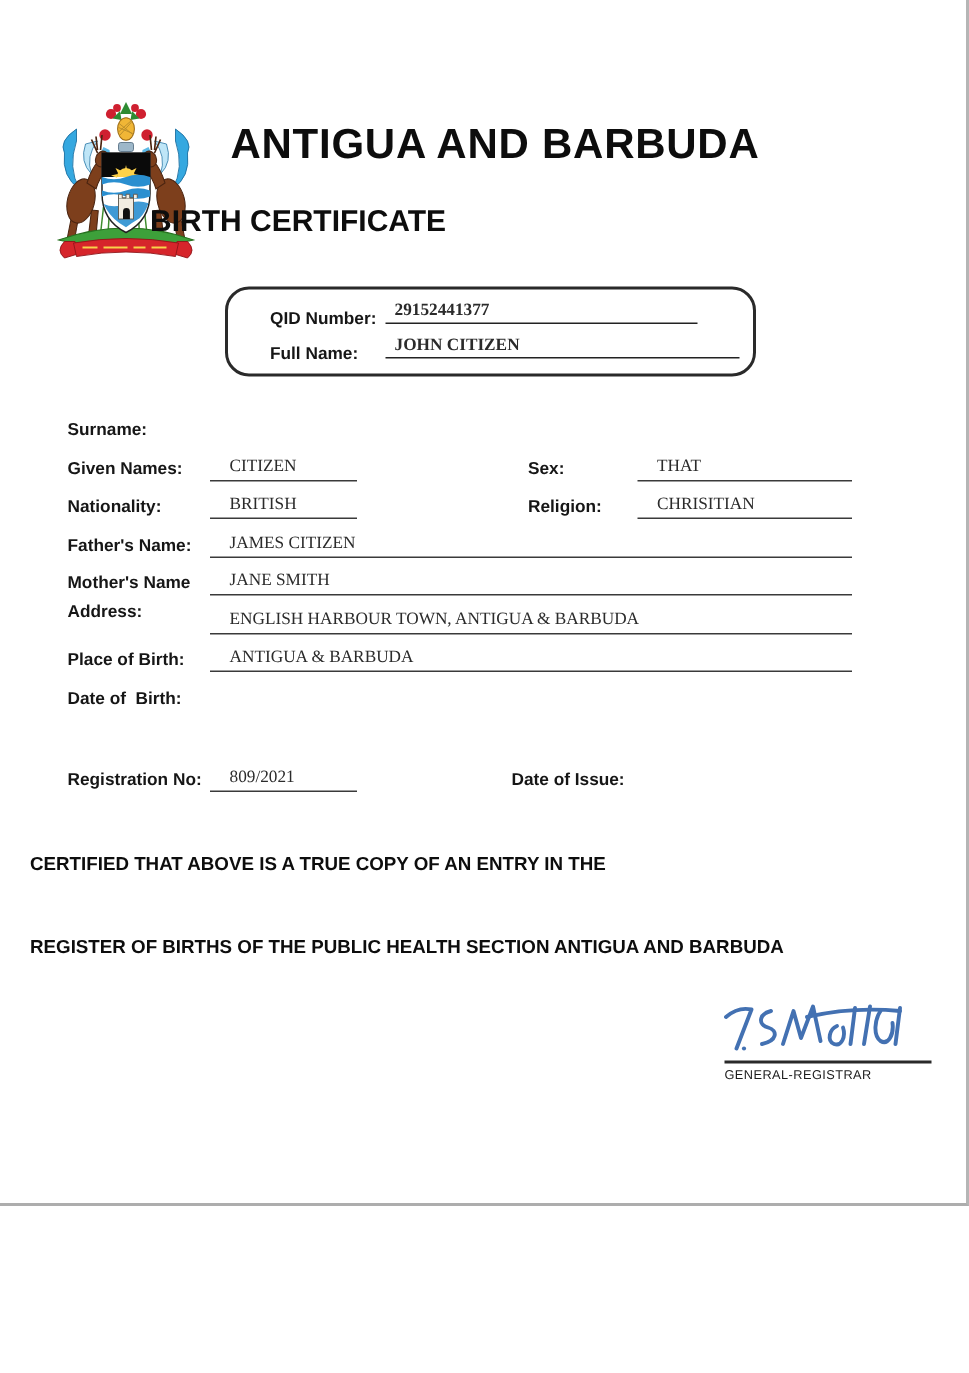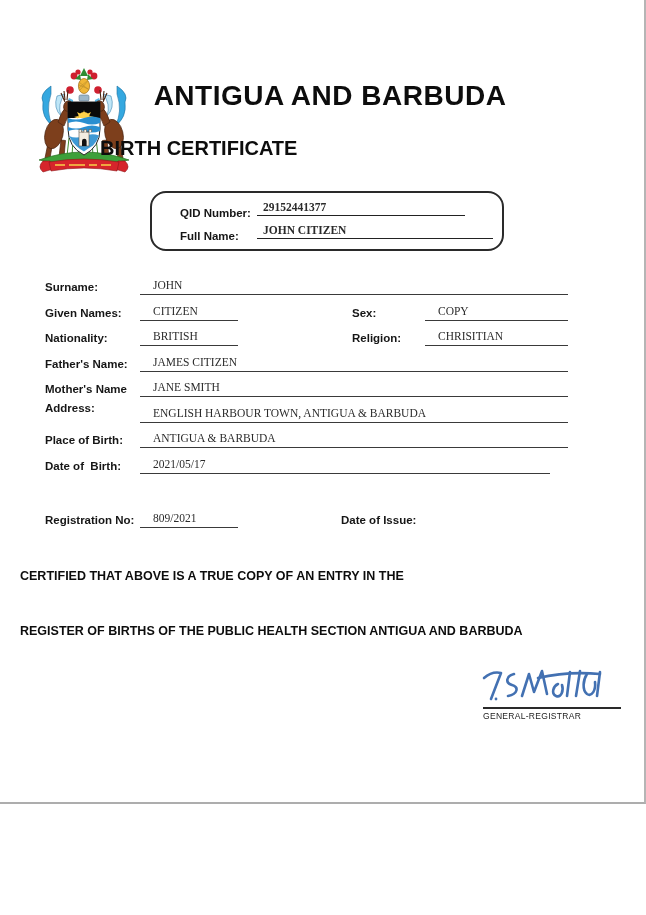--- a/index.html
+++ b/index.html
@@ -120,46 +120,44 @@
       <span class="lbl">QID Number:</span>
     </div>
     <div class="qid-val val" style="left:105px;top:8px;width:202px;">29152441377</div>
     <div class="qid-row" style="top:33px;">
       <span class="lbl">Full Name:</span>
     </div>
     <div class="qid-val val" style="left:105px;top:31px;width:230px;">JOHN CITIZEN</div>
   </div>
 
   <div class="f-lbl lbl" style="left:45px;top:281px;">Surname:</div>
-  <div class="f-val val" style="left:140px;top:279px;width:428px;">JOHN</div>
 
   <div class="f-lbl lbl" style="left:45px;top:307px;">Given Names:</div>
   <div class="f-val val" style="left:140px;top:305px;width:98px;">CITIZEN</div>
   <div class="f-lbl lbl" style="left:352px;top:307px;">Sex:</div>
-  <div class="f-val val" style="left:425px;top:305px;width:143px;">COPY</div>
+  <div class="f-val val" style="left:425px;top:305px;width:143px;">THAT</div>
 
   <div class="f-lbl lbl" style="left:45px;top:332px;">Nationality:</div>
   <div class="f-val val" style="left:140px;top:330px;width:98px;">BRITISH</div>
   <div class="f-lbl lbl" style="left:352px;top:332px;text-align:right;">Religion:</div>
   <div class="f-val val" style="left:425px;top:330px;width:143px;">CHRISITIAN</div>
 
   <div class="f-lbl lbl" style="left:45px;top:358px;">Father's Name:</div>
   <div class="f-val val" style="left:140px;top:356px;width:428px;">JAMES CITIZEN</div>
 
   <div class="f-lbl lbl" style="left:45px;top:383px;">Mother's Name</div>
   <div class="f-val val" style="left:140px;top:381px;width:428px;">JANE SMITH</div>
 
   <div class="f-lbl lbl" style="left:45px;top:402px;">Address:</div>
   <div class="f-val val" style="left:140px;top:407px;width:428px;">ENGLISH HARBOUR TOWN, ANTIGUA &amp; BARBUDA</div>
 
   <div class="f-lbl lbl" style="left:45px;top:434px;">Place of Birth:</div>
   <div class="f-val val" style="left:140px;top:432px;width:428px;">ANTIGUA &amp; BARBUDA</div>
 
   <div class="f-lbl lbl" style="left:45px;top:460px;">Date of  Birth:</div>
-  <div class="f-val val" style="left:140px;top:458px;width:410px;">2021/05/17</div>
 
   <div class="f-lbl lbl" style="left:45px;top:514px;">Registration No:</div>
   <div class="f-val val" style="left:140px;top:512px;width:98px;">809/2021</div>
   <div class="f-lbl lbl" style="left:341px;top:514px;">Date of Issue:</div>
 
   <div class="cert" style="top:569px;">CERTIFIED THAT ABOVE IS A TRUE COPY OF AN ENTRY IN THE</div>
   <div class="cert" style="top:624px;">REGISTER OF BIRTHS  OF THE PUBLIC HEALTH SECTION ANTIGUA AND BARBUDA</div>
 
   <svg class="sig-svg" viewBox="0 0 146 46">
     <g fill="none" stroke="#4371b2" stroke-width="2.6" stroke-linecap="round" stroke-linejoin="round">

